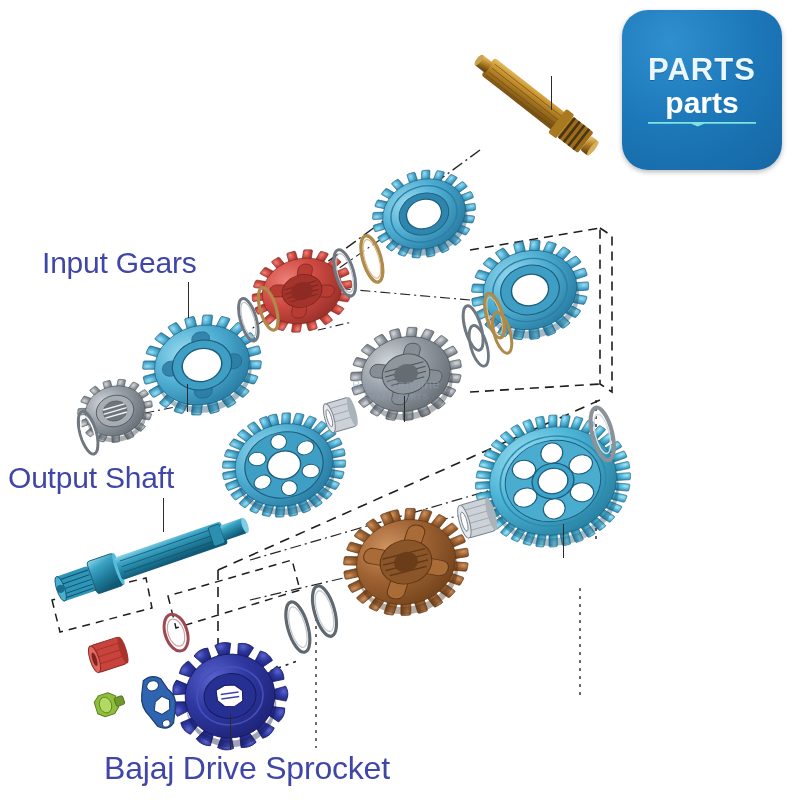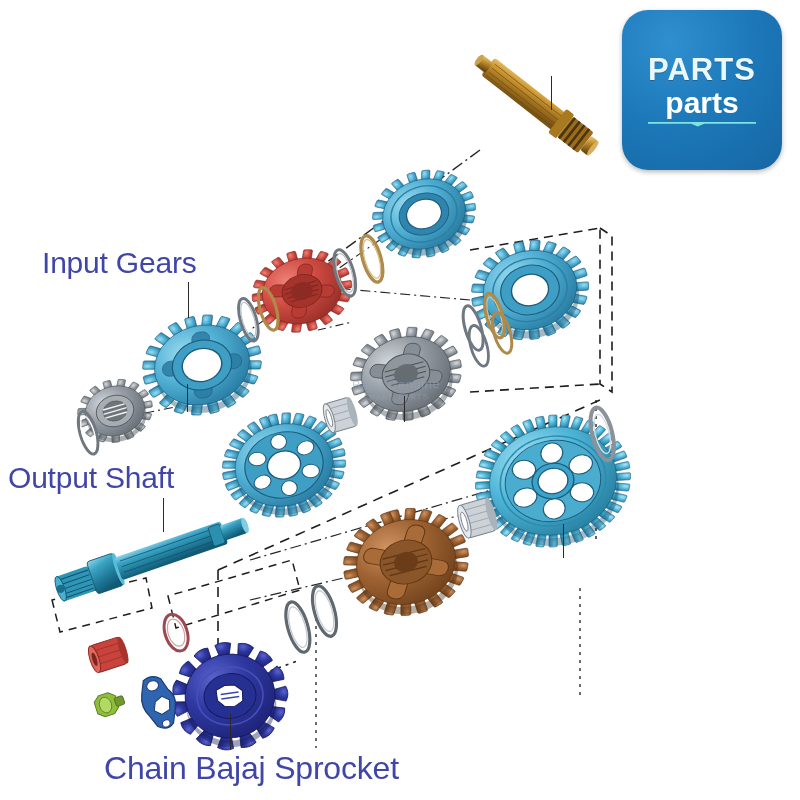--- a/index.html
+++ b/index.html
@@ -1313,21 +1313,21 @@
   <div class="leader" style="left:230px;top:714px;height:36px;"></div>
   <div class="leader" style="left:187px;top:384px;height:28px;"></div>
   <div class="leader" style="left:404px;top:396px;height:26px;"></div>
 
 
   <div class="label" style="left:8px;top:463px;font-size:30px;">Output Shaft</div>
 
   <div class="label" style="left:42px;top:248px;font-size:30px;">Input Gears</div>
 
 
-  <div class="label" style="left:104px;top:752px;font-size:32px;">Chain Bajaj Sprocket</div>
+  <div class="label" style="left:104px;top:752px;font-size:32px;">Bajaj Drive Sprocket</div>
 
   <div id="brand" style="left:622px;top:10px;width:160px;height:160px;">
     <div class="b1">PARTS</div>
     <div class="b3">parts</div>
     <div class="swoosh"></div>
   </div>
 
 </div>
 
 </body></html>

